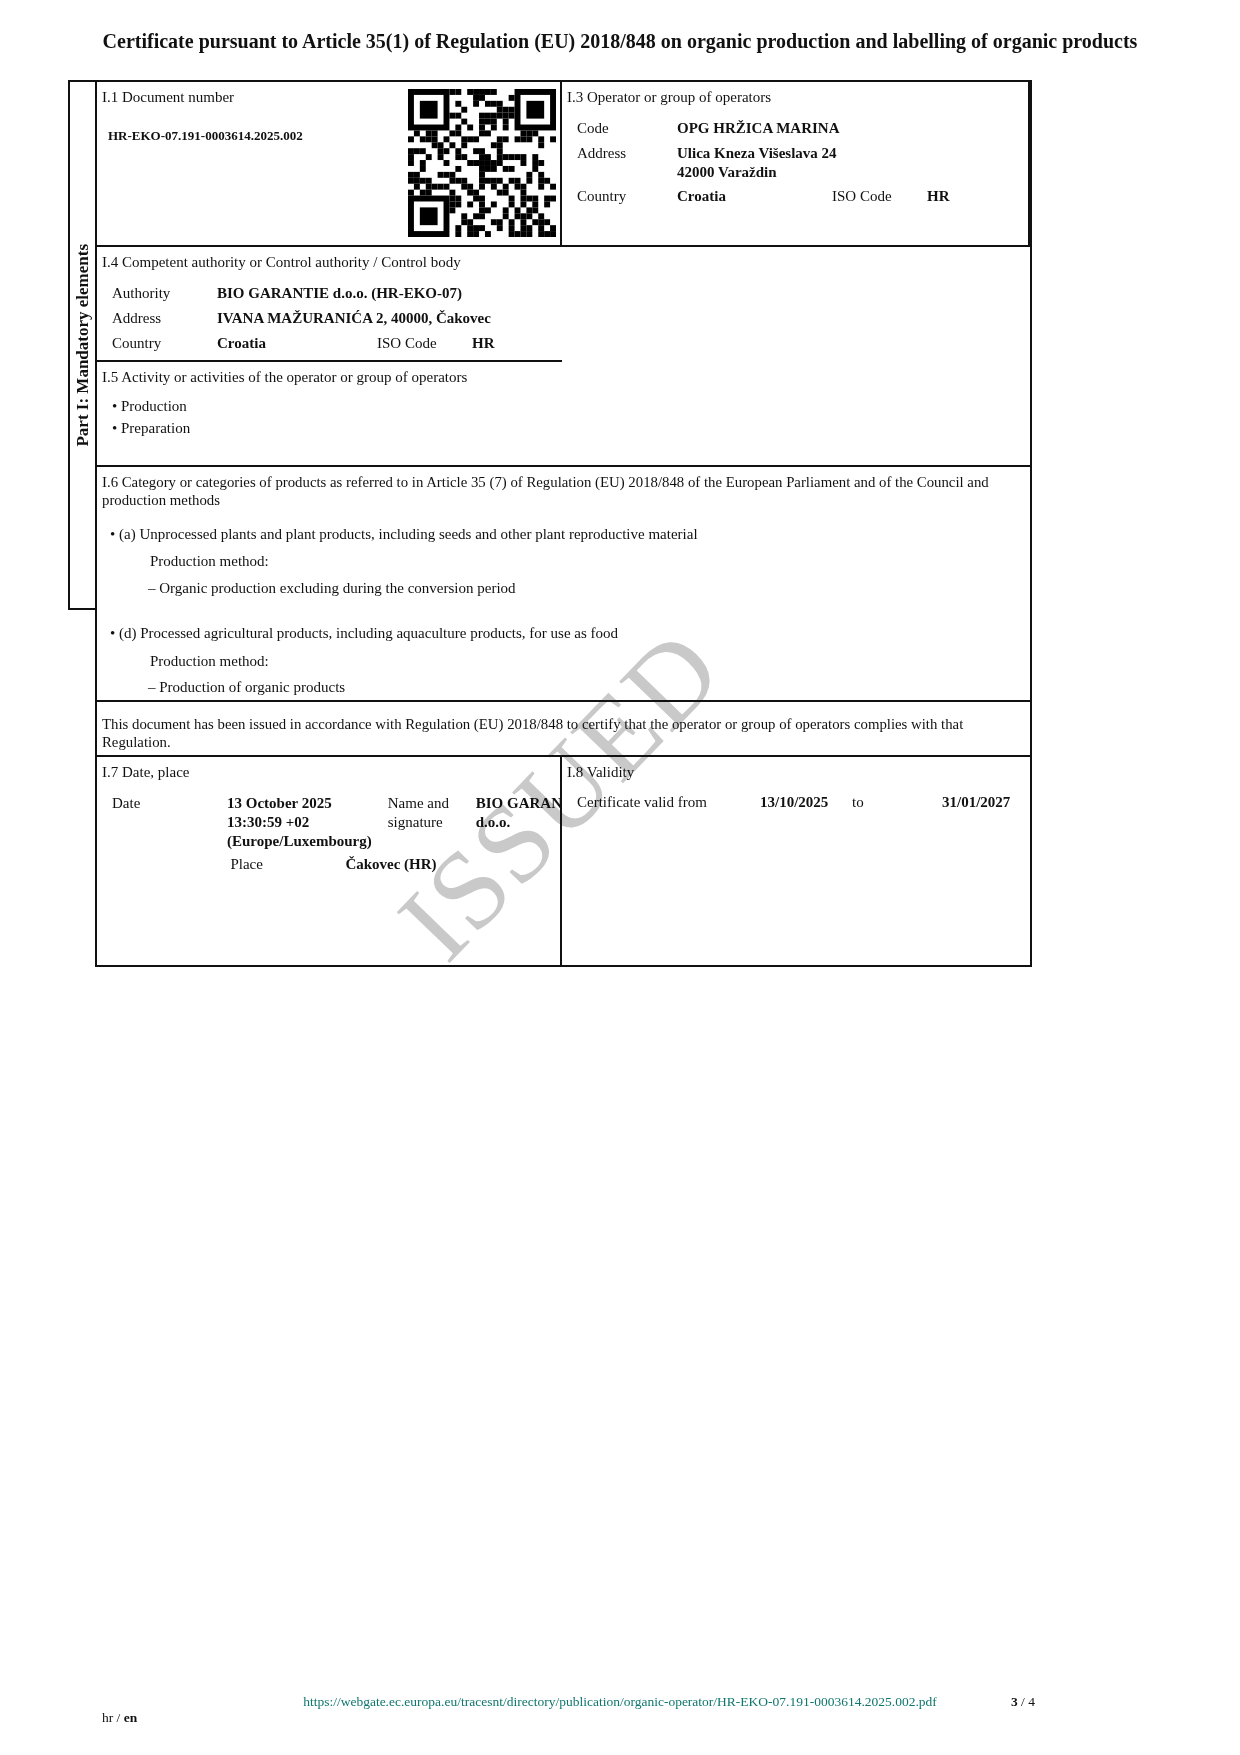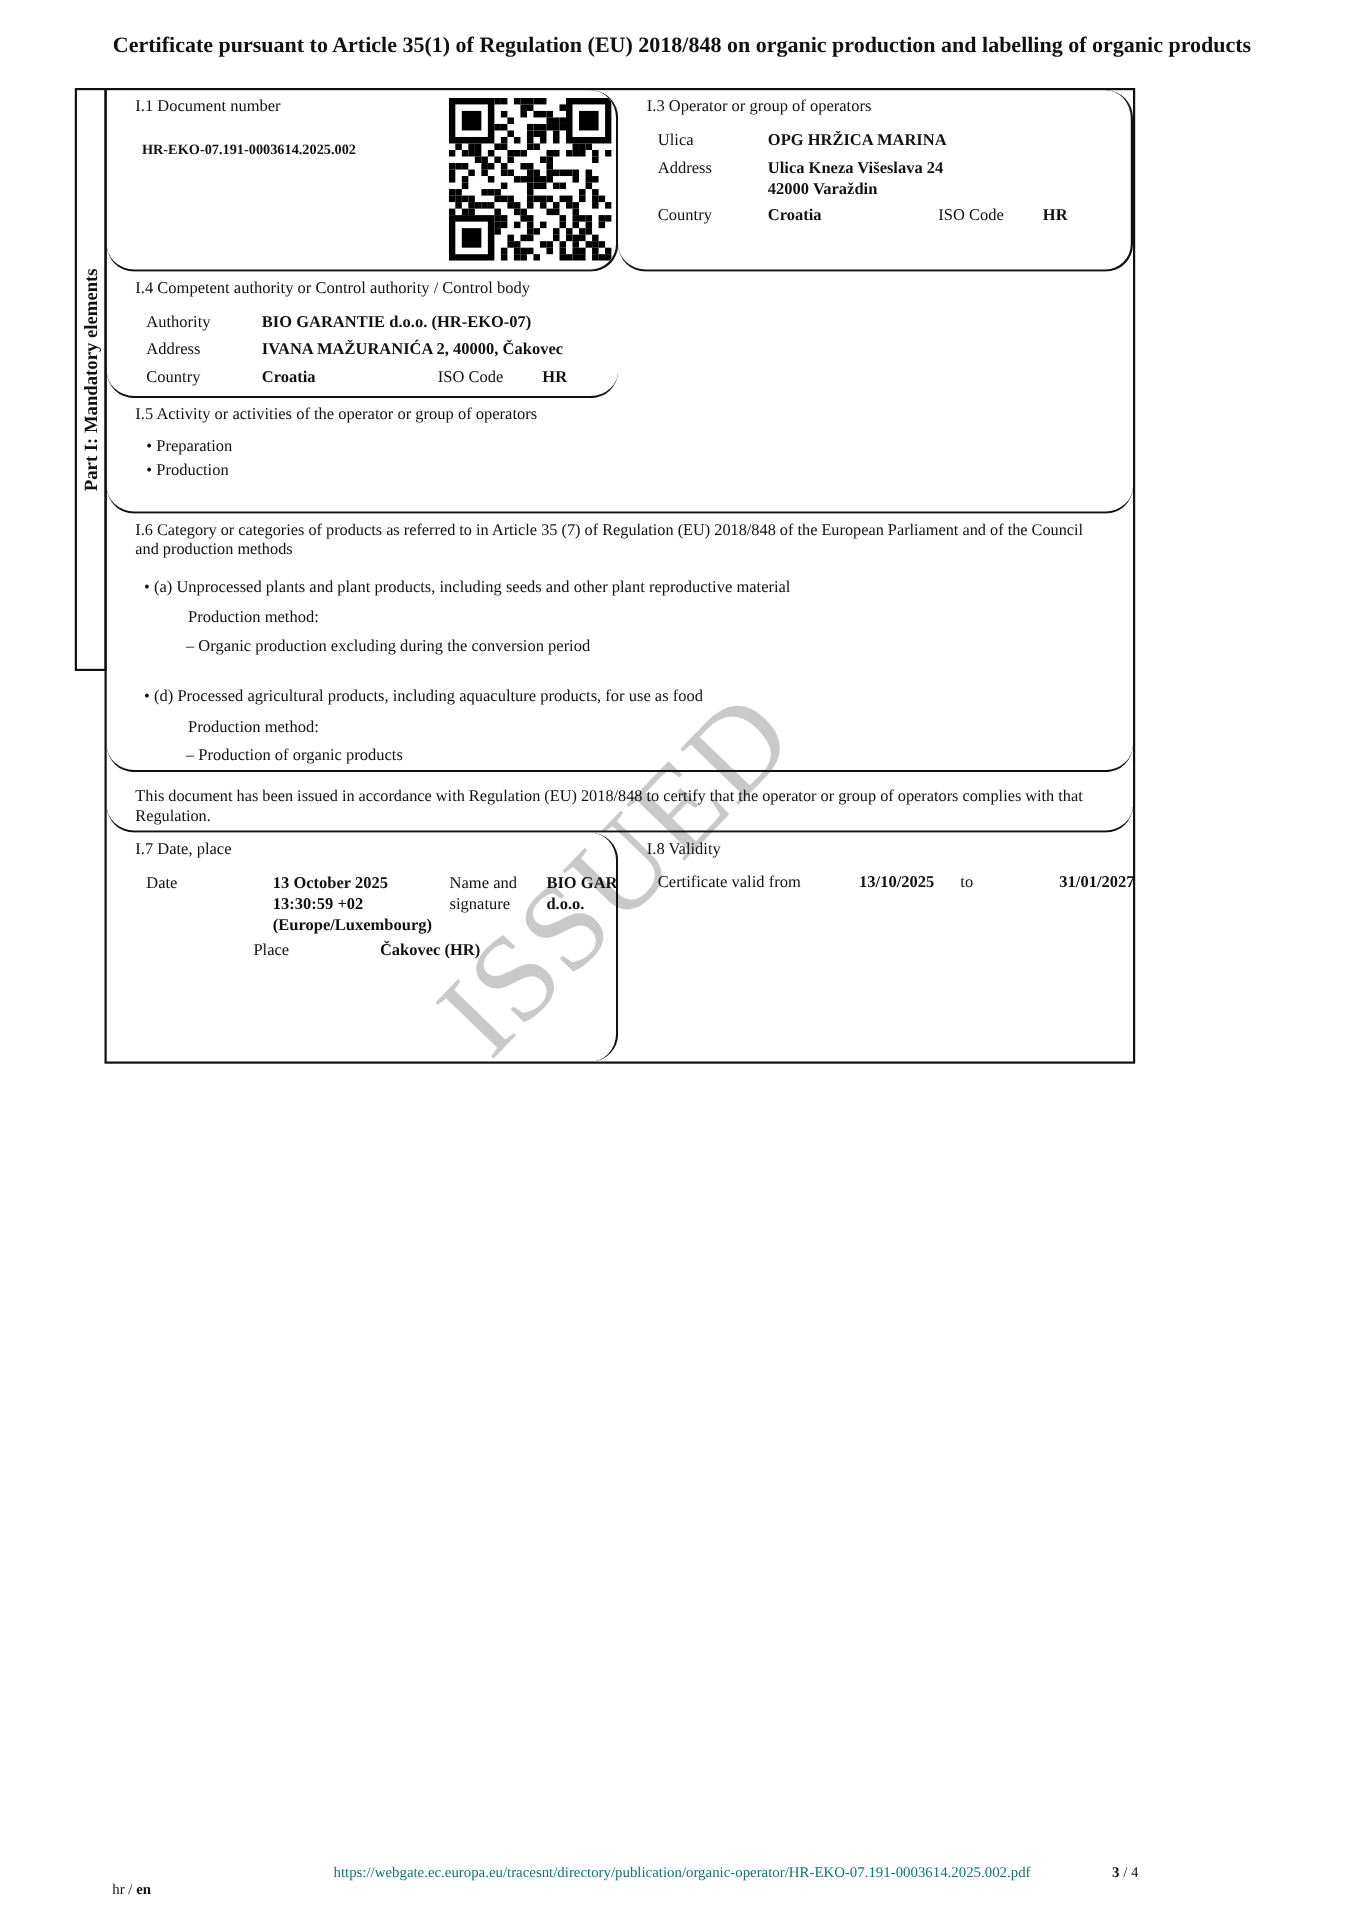--- a/index.html
+++ b/index.html
@@ -28,21 +28,21 @@
     writing-mode:vertical-rl; transform:rotate(180deg);
     font-weight:bold; font-size:17px; white-space:nowrap;
   }
   .tbl {
     position:absolute; left:95px; top:80px; z-index:2;
     display:grid;
     grid-template-columns:465px 468px;
     grid-template-rows:165px 115px 105px 235px 55px 208px;
     border:2px solid #111; background:transparent;
   }
-  .cell { border-right:2px solid #111; border-bottom:2px solid #111; padding:7px 26px; position:relative; overflow:hidden;border-radius:25px; }
+  .cell { border-right:2px solid #111; border-bottom:2px solid #111; padding:7px 5px; position:relative; overflow:hidden; }
   .cell.c2, .cell.full { border-right:none; }
   .cell.full { grid-column:1 / 3; }
   .cell.lastrow { border-bottom:none; }
   .hdg { font-size:15px; }
   .b { font-weight:bold; }
 
   
   .doc-number { font-weight:bold; font-size:13px; margin:22px 0 0 6px; }
   .qr { position:absolute; top:7px; right:4px; width:148px; height:148px; }
 
@@ -356,21 +356,21 @@
           <rect x="130.24" y="142.08" width="5.92" height="5.92" fill="#000"></rect>
           <rect x="136.16" y="142.08" width="5.92" height="5.92" fill="#000"></rect>
           <rect x="142.08" y="142.08" width="5.92" height="5.92" fill="#000"></rect>
         </svg></div>
   </div>
 
 
   <div class="cell c1">
     <div class="hdg">I.3 Operator or group of operators</div>
     <div class="lv first-lv">
-      <span class="lbl">Ulica</span>
+      <span class="lbl">Code</span>
       <span class="val">OPG HRŽICA MARINA</span>
     </div>
     <div class="lv">
       <span class="lbl">Address</span>
       <span class="val">
         <div>Ulica Kneza Višeslava 24</div>
         <div>42000 Varaždin</div>
       </span>
     </div>
     <div class="lv">
@@ -399,22 +399,22 @@
         <span class="w-country4">Croatia</span>
         <span class="w-isolbl">ISO Code</span>
         <span class="b">HR</span>
       </span>
     </div>
   </div>
 
   <div class="cell full">
     <div class="hdg">I.5 Activity or activities of the operator or group of operators</div>
     <div class="bullets">
+      <div>Production</div>
       <div>Preparation</div>
-      <div>Production</div>
     </div>
   </div>
 
   <div class="cell full c-i6">
     <div class="hdg">I.6 Category or categories of products as referred to in Article 35 (7) of Regulation (EU) 2018/848 of the European Parliament and of the Council  and production methods</div>
     <div class="cat">
       <div class="cat-title">(a) Unprocessed plants and plant products, including seeds and other plant reproductive material</div>
       <div class="pm">Production method:</div>
       <div class="pm2">– Organic production excluding during the conversion period</div>
     </div>

